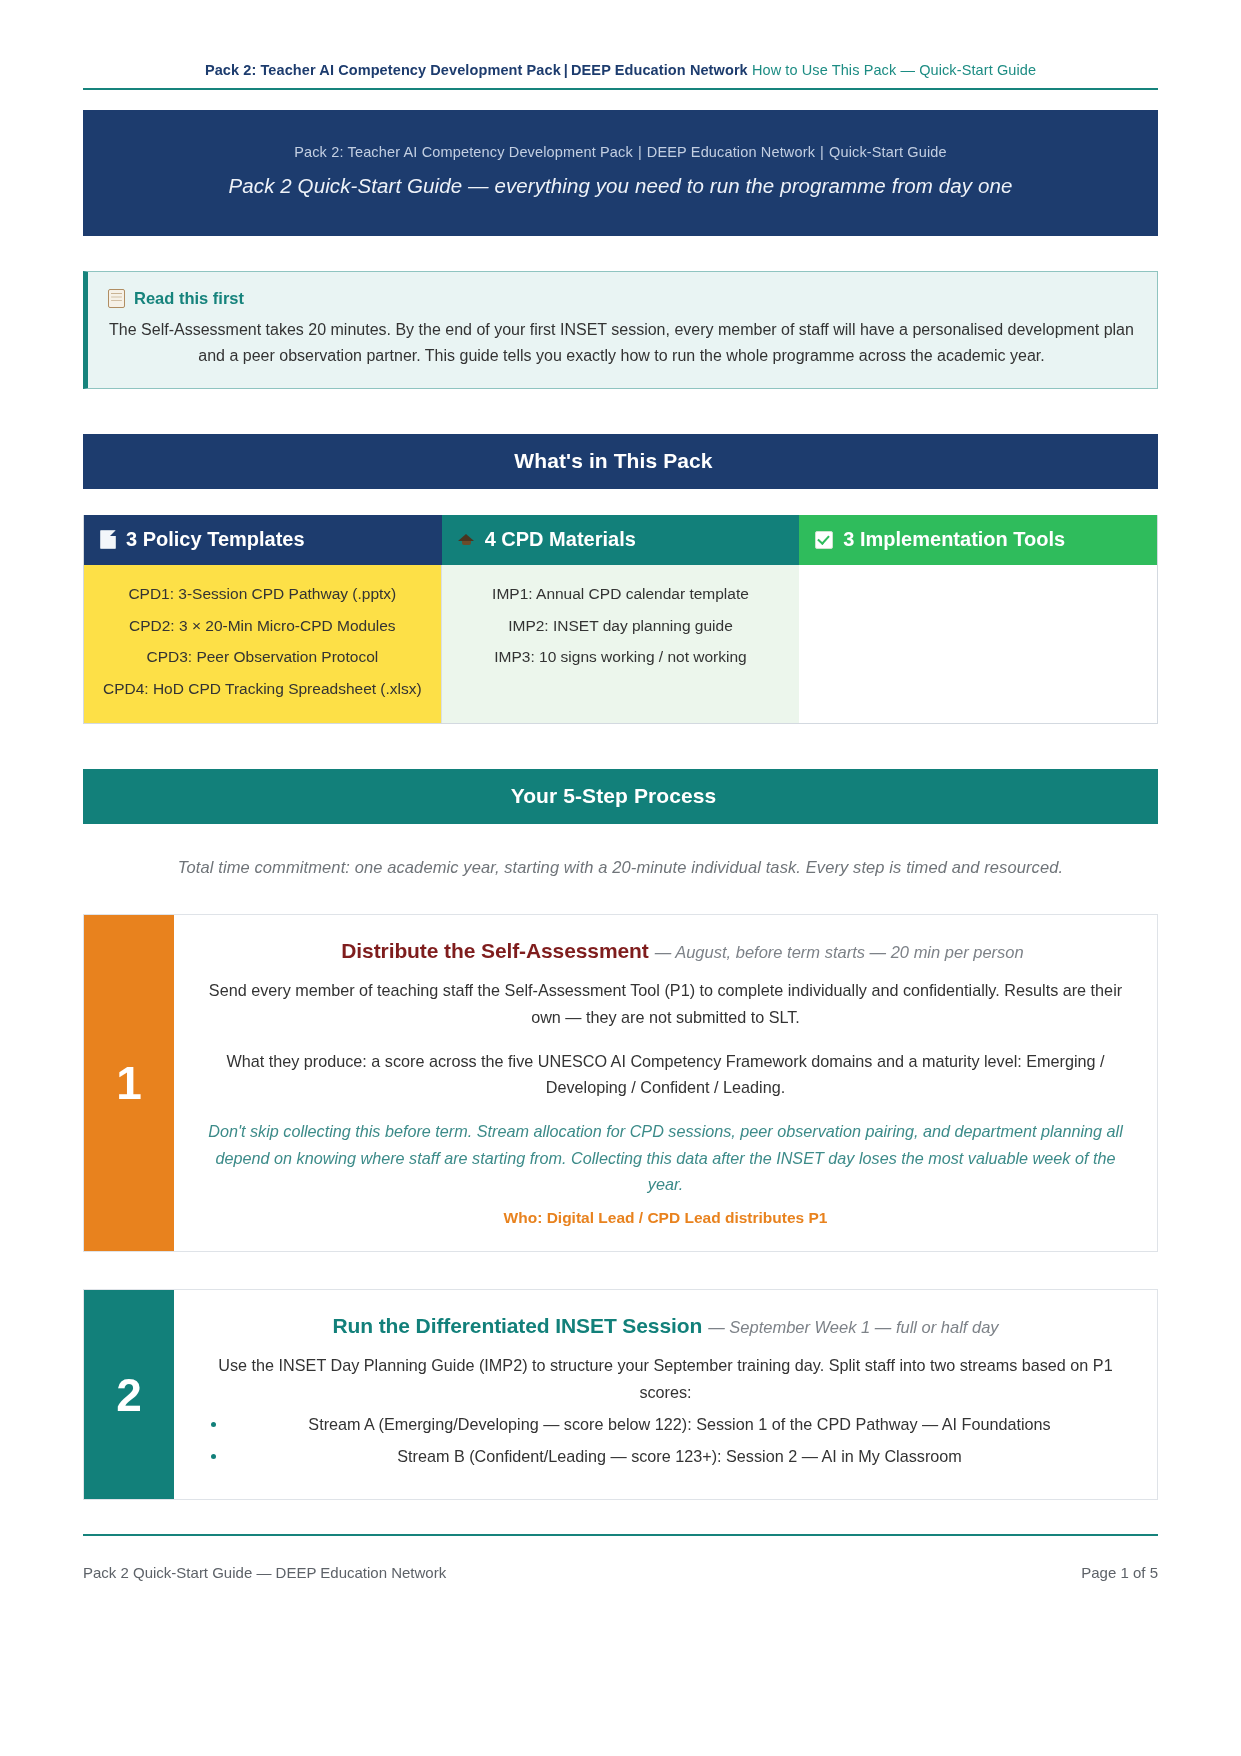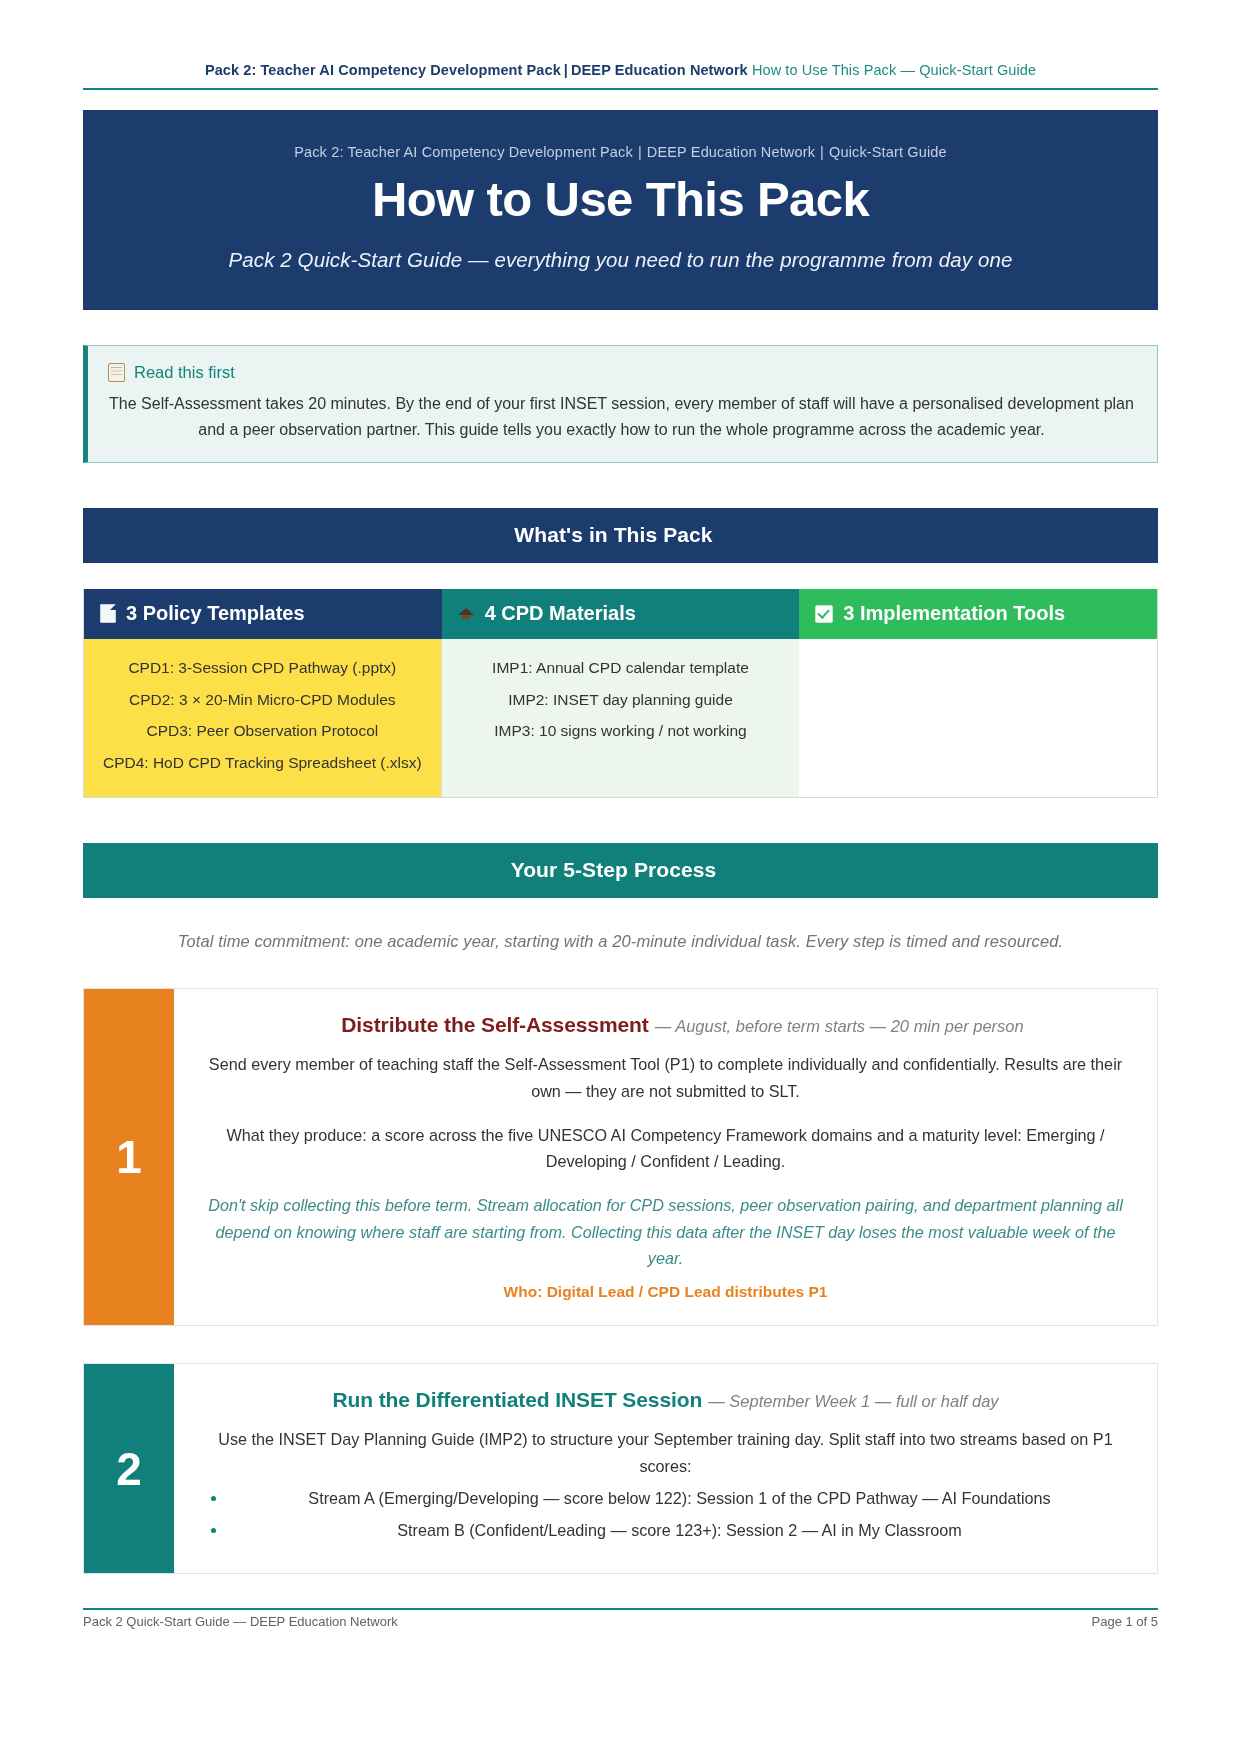--- a/index.html
+++ b/index.html
@@ -89,21 +89,21 @@
   }
   .callout-icon::after {
     content: "";
     position: absolute;
     left: 2px; right: 2px; top: 3px;
     border-top: 1.3px solid #c9b393;
     box-shadow: 0 3.5px 0 -0.1px #c9b393, 0 7px 0 -0.1px #c9b393;
   }
   .callout-title {
     color: #16837c;
-    font-weight: normal;
+    font-weight: bold;
     font-size: 16.5px;
   }
   .callout-body {
     font-size: 16px;
     line-height: 1.6;
     color: #333333;
   }
 
   
   .sectionbar {
@@ -284,43 +284,42 @@
     line-height: 1.62;
     color: #333333;
   }
   .step-list li { margin-bottom: 6px; }
   .step-list li::marker { color: #12807a; }
 
   
   .footer {
     margin-top: 34px;
     border-top: 2.2px solid #16837c;
-    padding: 4px 0 24px 0;
+    padding: 28px 0 24px 0;
     display: flex;
     justify-content: space-between;
-    font-size: 13px;
+    font-size: 15px;
     color: #5d6268;
   }
 </style>
 </head>
 <body>
 
 <div class="page">
 
   <div class="runhead">
     <span class="rh-bold">Pack 2: Teacher AI Competency Development Pack</span><span class="rh-sep">|</span><span class="rh-bold">DEEP Education Network</span>
     <span class="rh-teal">How to Use This Pack — Quick-Start Guide</span>
   </div>
   <div class="runhead-rule"></div>
 
   <div class="hero">
     <div class="hero-kicker">
       <span>Pack 2: Teacher AI Competency Development Pack</span><span class="k-sep">|</span><span>DEEP Education Network</span><span class="k-sep">|</span><span>Quick-Start Guide</span>
     </div>
-    <h1 class="hero-title">How to Use This Pack</h1>
     <div class="hero-sub">Pack 2 Quick-Start Guide — everything you need to run the programme from day one</div>
   </div>
 
   <div class="callout">
     <div class="callout-head">
       <span class="ico callout-icon"></span>
       <span class="callout-title">Read this first</span>
     </div>
     <div class="callout-body">The Self-Assessment takes 20 minutes. By the end of your first INSET session, every member of staff will have a personalised development plan and a peer observation partner. This guide tells you exactly how to run the whole programme across the academic year.</div>
   </div>

